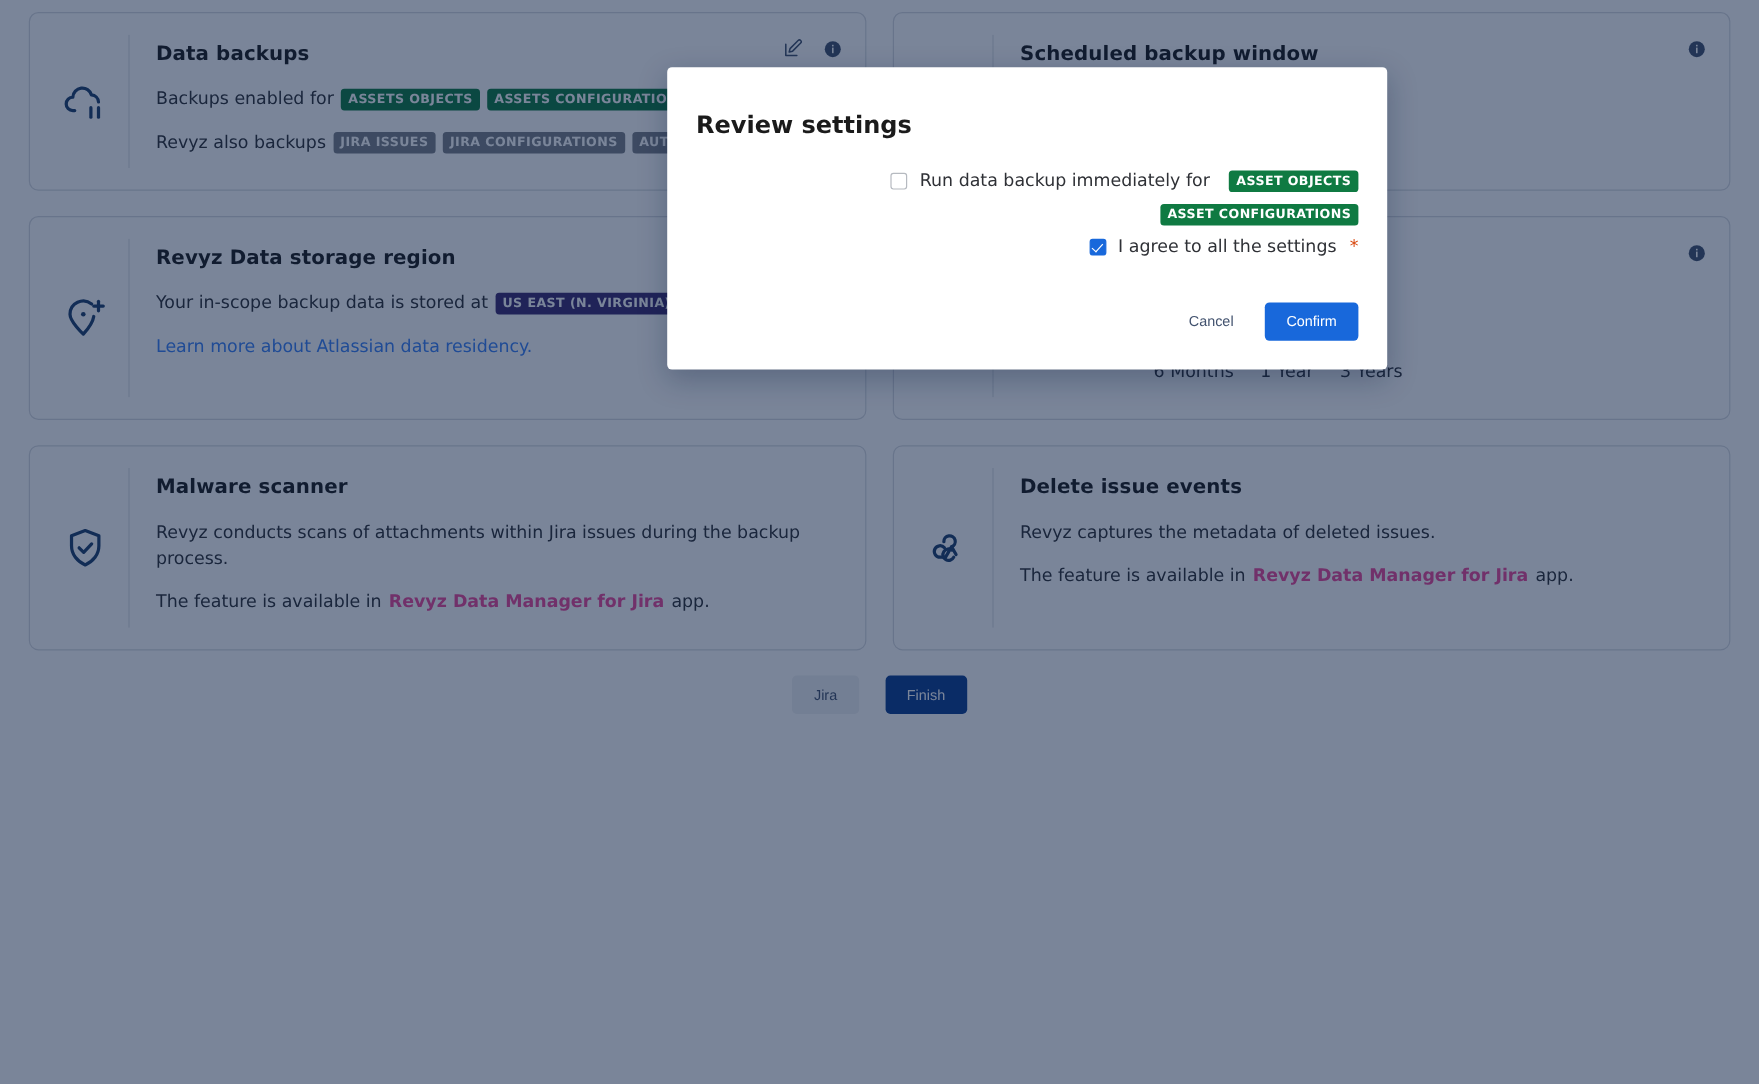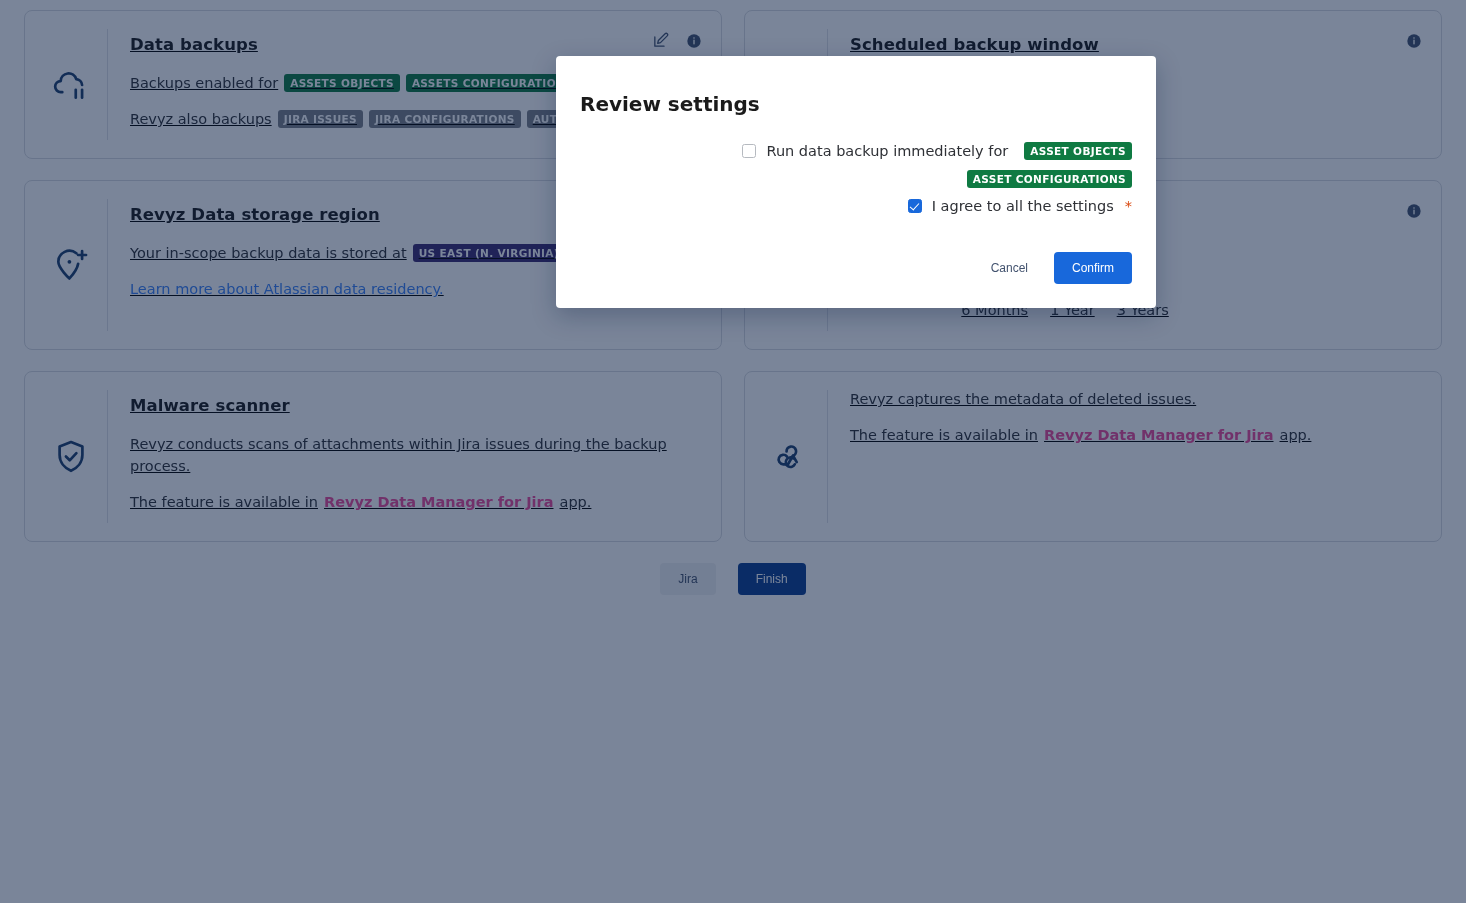--- a/index.html
+++ b/index.html
@@ -25,21 +25,20 @@
     padding: 10px 24px 0 24px;
     background: #ffffff;
   }
 
   .grid {
     display: grid;
     grid-template-columns: 1fr 1fr;
     column-gap: 22px;
     row-gap: 21px;
     width: 1418px;
-    text-decoration: underline;
   }
 
   .card {
     border: 1px solid #d8dbe0;
     border-radius: 8px;
     background: #ffffff;
     display: flex;
     align-items: stretch;
     min-height: 145px;
     padding: 14px 18px 14px 10px;
@@ -442,20 +441,21 @@
         <div class="card-icon">
           <svg width="38" height="38" viewBox="0 0 24 24" fill="none" stroke="currentColor" stroke-width="1.7" stroke-linecap="round" stroke-linejoin="round">
             <path d="M9.2 8.5a3 3 0 1 1 4 2.7l-3.1 5.4"></path>
             <path d="M14.4 16.6a3 3 0 1 1-.9-3.7"></path>
             <path d="M9.9 16.6H7.2a3 3 0 1 1 2.3-4.9"></path>
             <path d="M13.3 11.2l2.3 4"></path>
           </svg>
         </div>
         <div class="card-divider"></div>
         <div class="card-body">
+          <div class="card-title">Delete issue events</div>
           <div class="card-line plain">Revyz captures the metadata of deleted issues.</div>
           <div class="card-line">
             <span>The feature is available in</span>
             <a class="strong-link" href="#">Revyz Data Manager for Jira</a>
             <span>app.</span>
           </div>
         </div>
       </div>
 
     </div>

